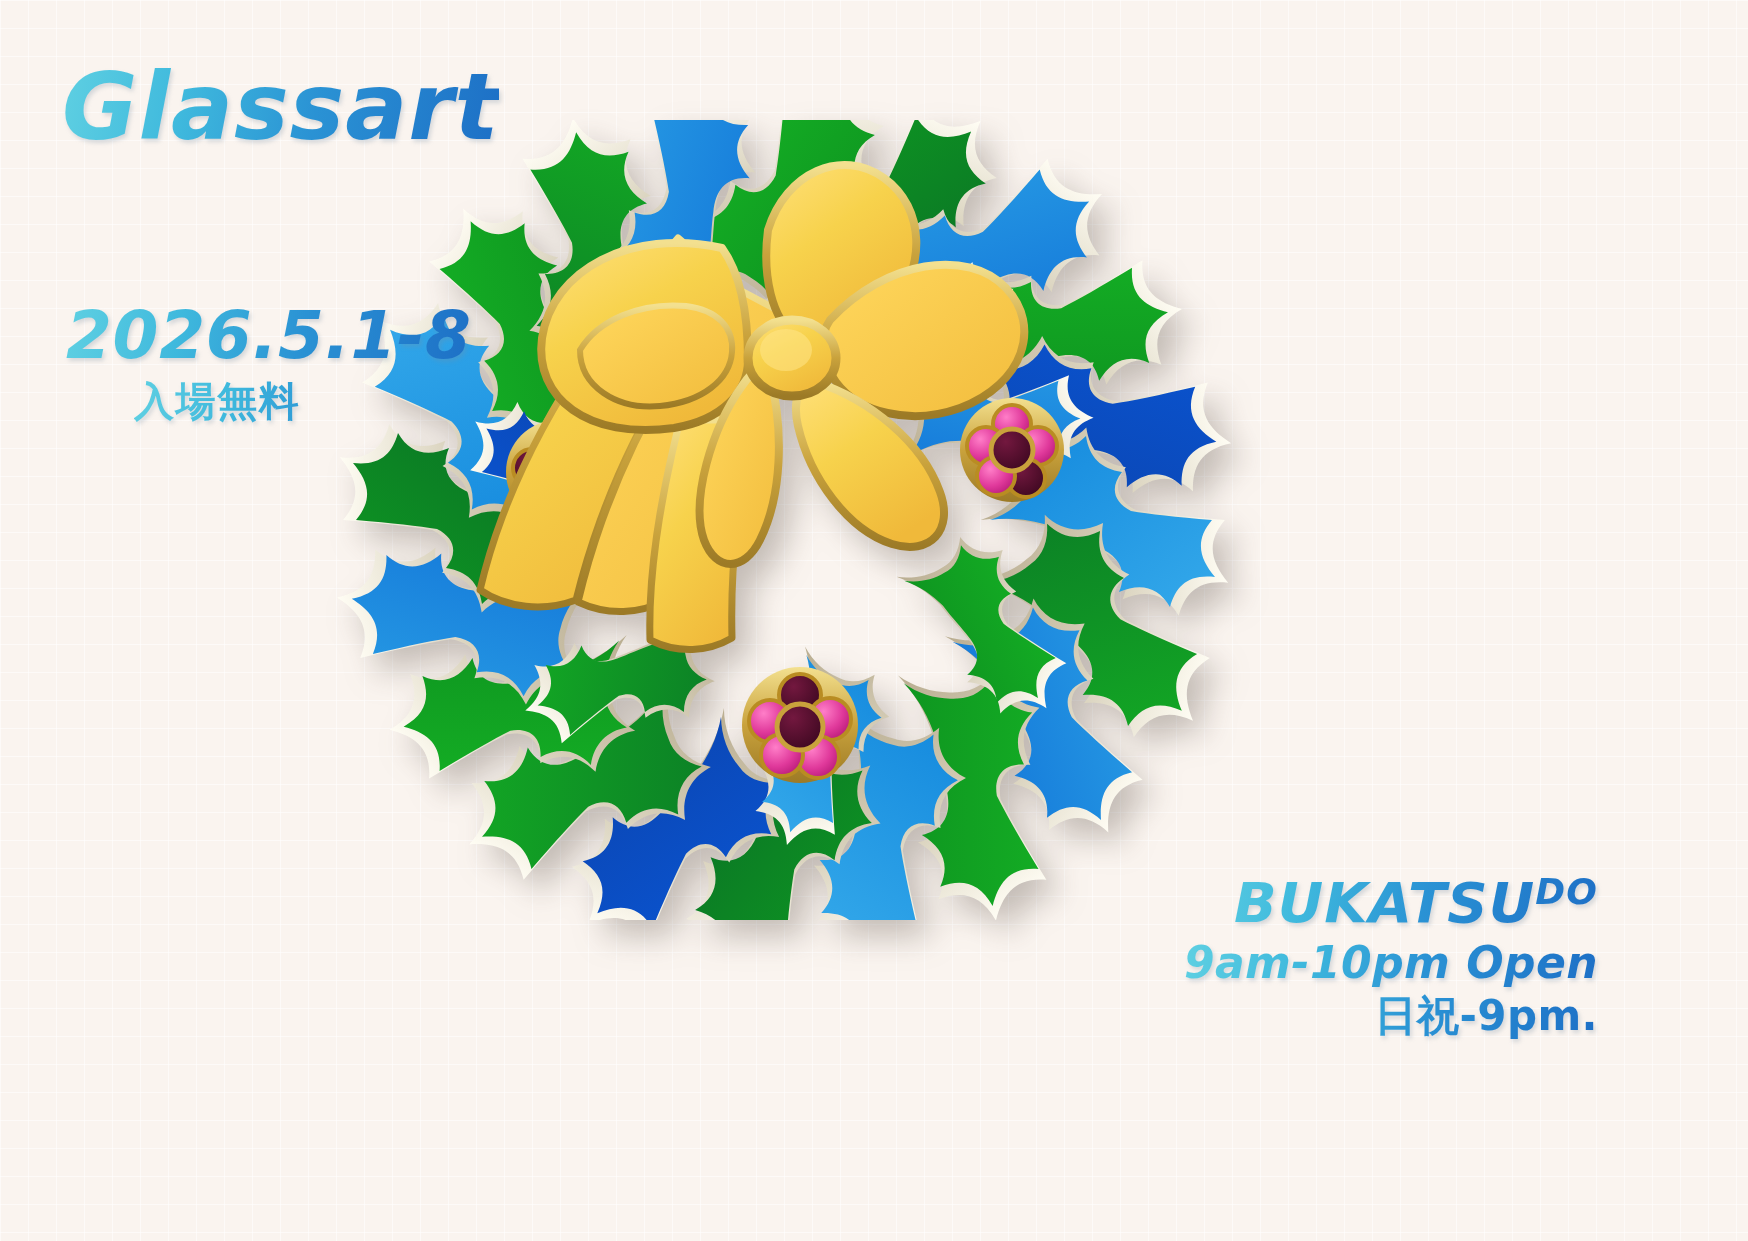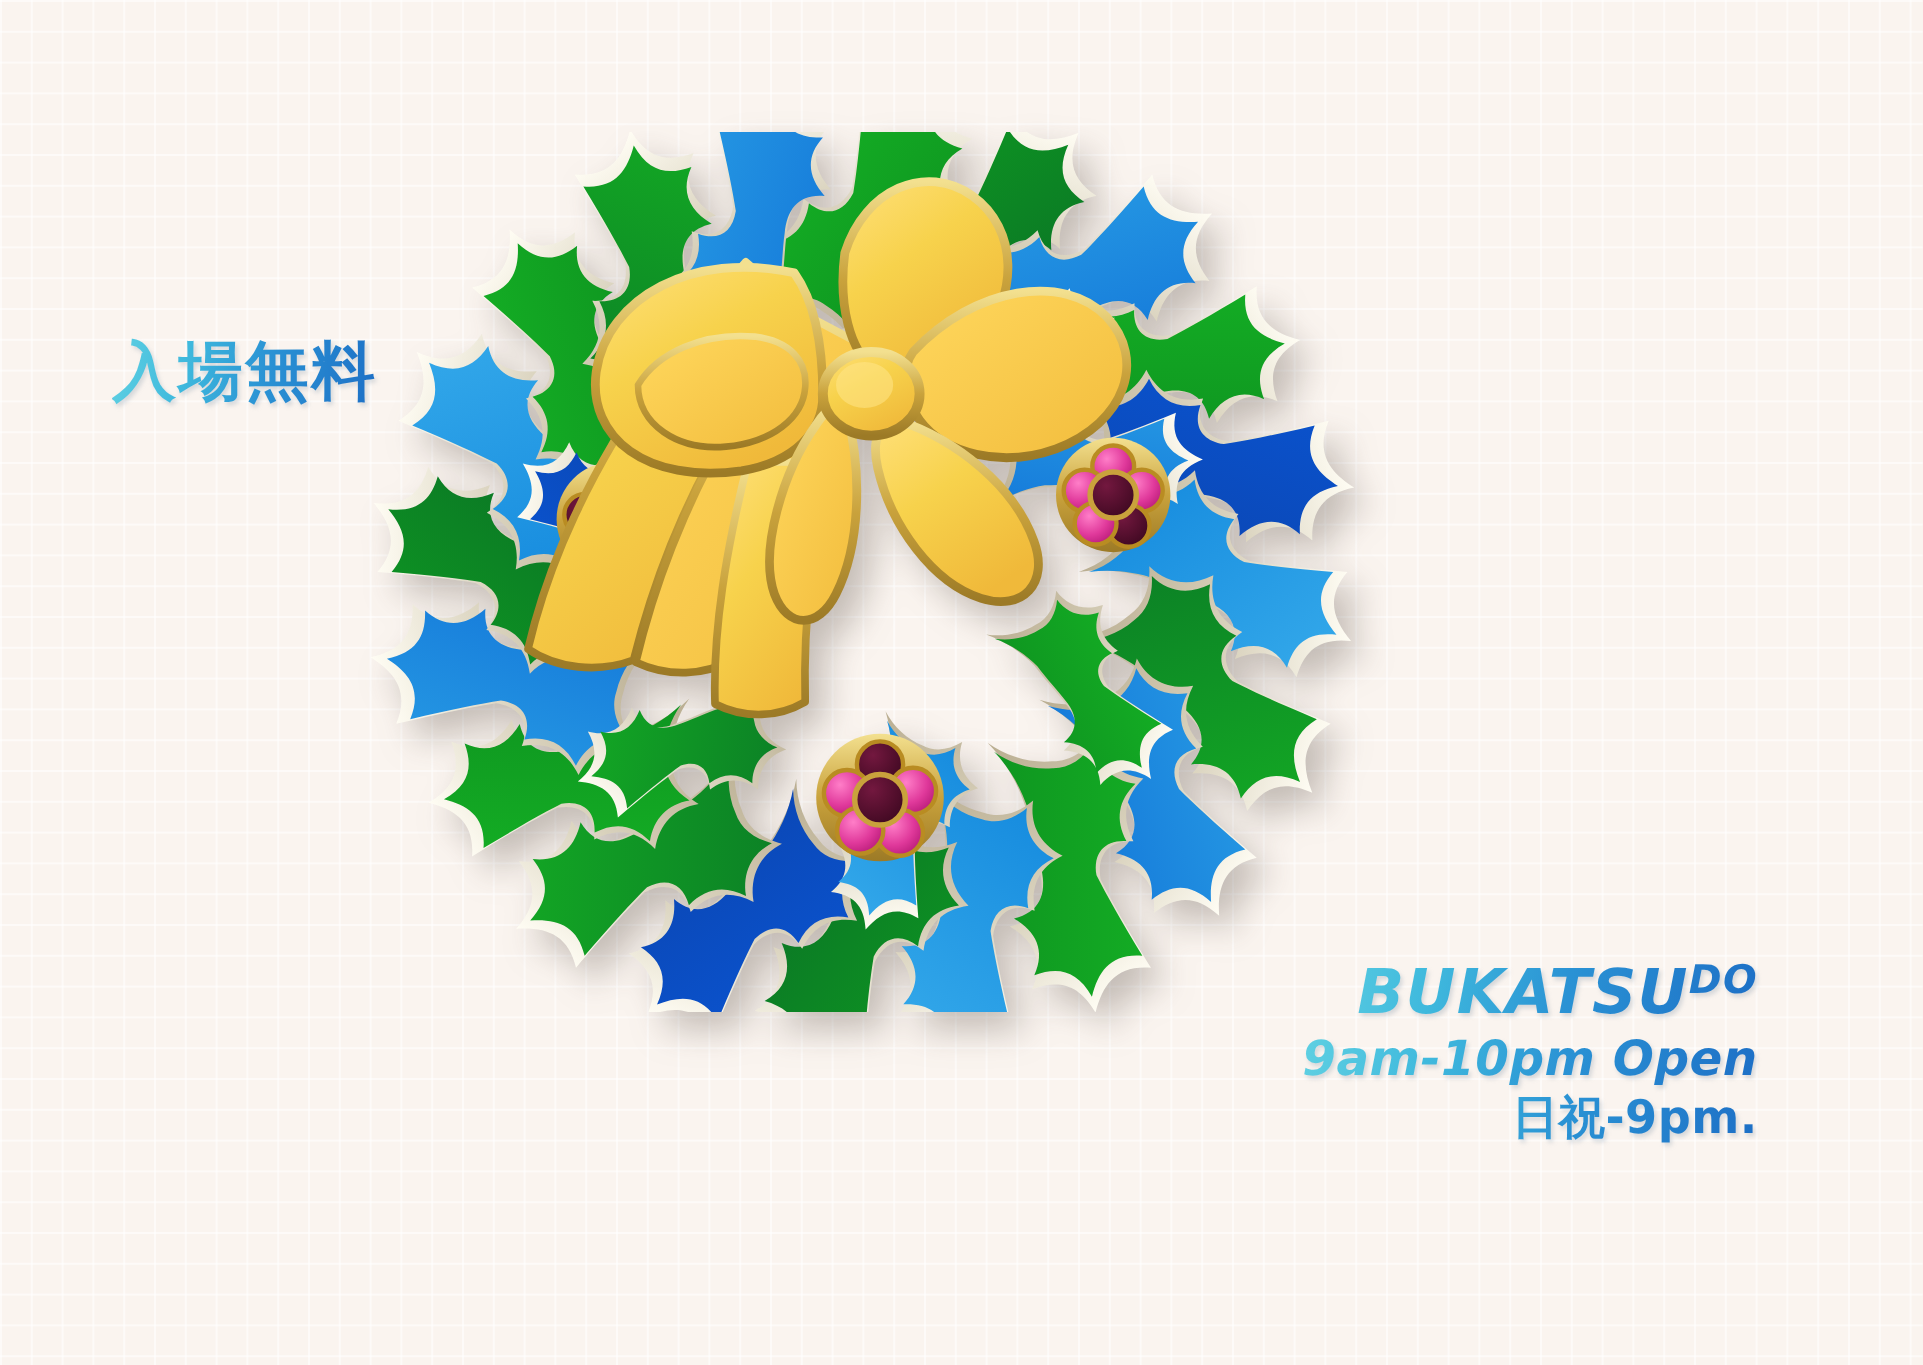--- a/index.html
+++ b/index.html
@@ -28,21 +28,21 @@
     white-space:pre;
   }
   .brush-wrap{filter:drop-shadow(2px 3px 2px rgba(120,140,160,.28));}
 
   #title-block{position:absolute;left:62px;top:58px;}
   #title-line1{font-size:92px;line-height:1.08;}
   #title-line2{font-size:92px;line-height:1.08;margin-top:8px;}
 
   #date-block{position:absolute;left:66px;top:300px;}
   #date-line{font-size:66px;line-height:1.1;}
-  #free-line{font-size:58px;line-height:1.1;margin-top:6px;margin-left:36px;
+  #free-line{font-size:40px;line-height:1.1;margin-top:6px;margin-left:68px;
     font-style:normal;letter-spacing:.04em;}
 
   #contact-block{position:absolute;right:150px;top:872px;text-align:right;}
   #brand-line{font-size:56px;line-height:1.12;letter-spacing:.02em;}
   #brand-sup{font-size:36px;vertical-align:18px;text-decoration:underline;
     text-underline-offset:3px;}
   #hours-line{font-size:44px;line-height:1.18;margin-top:2px;}
   #holiday-line{font-size:42px;line-height:1.18;margin-top:2px;font-style:normal;}
   #url-line{
     font-family:"DejaVu Sans",sans-serif;font-size:37px;font-weight:400;
@@ -315,24 +315,30 @@
         <path d="M440,256 C454,310 452,376 430,420 C414,452 386,452 374,420
                  C360,380 382,308 412,266 C424,248 436,242 440,256 Z" fill="url(#gYellow2)" stroke="url(#gGoldLead)" stroke-width="8" stroke-linejoin="round"></path>
 
         <ellipse cx="462" cy="238" rx="44" ry="38" fill="url(#gYellow)" stroke="url(#gGoldLead)" stroke-width="9"></ellipse>
         <ellipse cx="456" cy="230" rx="26" ry="21" fill="#ffe588" opacity=".55"></ellipse>
       </g>
     </svg>
   </div>
 
   <div id="title-block">
+    <div class="brush-wrap">
+      <div id="title-line1" class="brush">Glassart</div>
+    </div>
   </div>
 
   <div id="date-block">
     <div class="brush-wrap">
+      <div id="date-line" class="brush">2026.5.1-8</div>
+    </div>
+    <div class="brush-wrap">
       <div id="free-line" class="brush">入場無料</div>
     </div>
   </div>
 
   <div id="contact-block">
     <div class="brush-wrap">
       <div id="brand-line" class="brush"><span>BUKATSU</span><span id="brand-sup">DO</span></div>
     </div>
     <div class="brush-wrap">
       <div id="hours-line" class="brush">9am-10pm Open</div>

